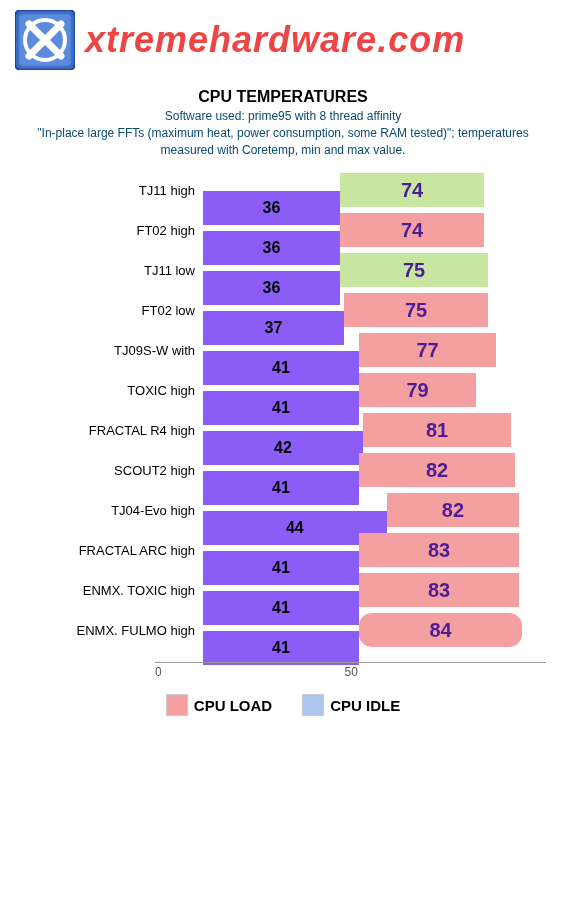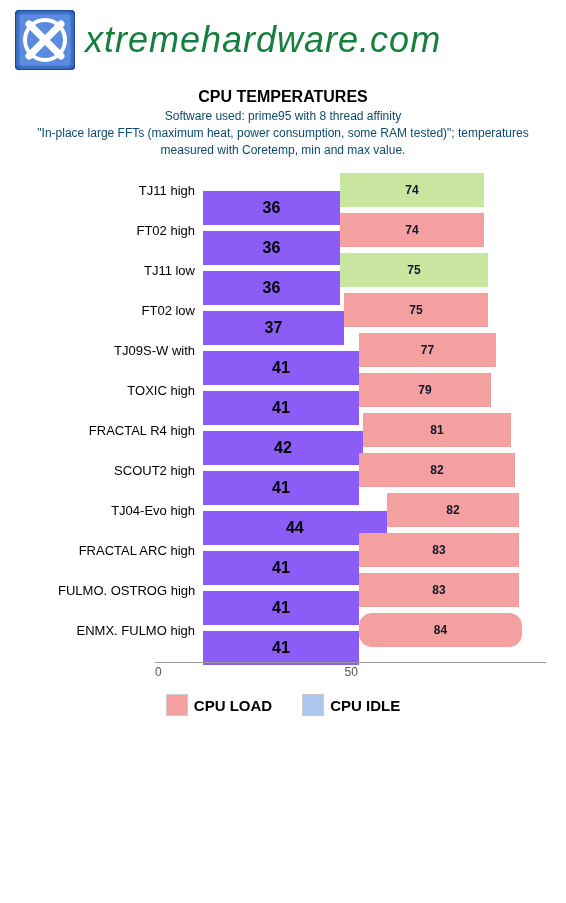--- a/index.html
+++ b/index.html
@@ -21,22 +21,22 @@
 
     .logo-icon {
       width: 60px;
       height: 60px;
       margin-right: 10px;
       flex-shrink: 0;
     }
 
     .site-name {
       font-size: 36px;
-      font-weight: normal;
-      color: #15803d;
+      font-weight: bold;
+      color: #ef4444;
       font-style: italic;
       letter-spacing: 1px;
     }
 
     .title-section {
       text-align: center;
       padding: 8px 20px 4px;
     }
 
     .chart-title {
@@ -91,23 +91,23 @@
       color: #000;
       position: relative;
       margin-top: 36px;
     }
 
     .bar-load {
       height: 100%;
       display: flex;
       align-items: center;
       justify-content: center;
-      font-size: 12px;
-      font-weight: bold;
-      color: #0f172a;
+      font-size: 20px;
+      font-weight: bold;
+      color: #4c1d95;
       position: relative;
     }
 
     .bar-load.pink {
       background: #f4a0a0;
     }
 
     .bar-load.green {
       background: #c8e6a0;
     }
@@ -206,21 +206,21 @@
       <div class="bar-container" style="width:380px; flex:none;">
         <div class="bar-idle" style="width:156px;">41</div>
         <div class="bar-load pink" style="width:137px;">77</div>
         <div style="width:87px; height:100%; background:transparent;"></div>
       </div>
     </div>
     <div class="chart-row">
       <div class="row-label">TOXIC high</div>
       <div class="bar-container" style="width:380px; flex:none;">
         <div class="bar-idle" style="width:156px;">41</div>
-        <div class="bar-load pink" style="width:132px;">79</div>
+        <div class="bar-load pink" style="width:117px;">79</div>
         <div style="width:80px; height:100%; background:transparent;"></div>
       </div>
     </div>
     <div class="chart-row">
       <div class="row-label">FRACTAL R4 high</div>
       <div class="bar-container" style="width:380px; flex:none;">
         <div class="bar-idle" style="width:160px;">42</div>
         <div class="bar-load pink" style="width:148px;">81</div>
         <div style="width:72px; height:100%; background:transparent;"></div>
       </div>
@@ -243,21 +243,21 @@
     </div>
     <div class="chart-row">
       <div class="row-label">FRACTAL ARC high</div>
       <div class="bar-container" style="width:380px; flex:none;">
         <div class="bar-idle" style="width:156px;">41</div>
         <div class="bar-load pink" style="width:160px;">83</div>
         <div style="width:64px; height:100%; background:transparent;"></div>
       </div>
     </div>
     <div class="chart-row">
-      <div class="row-label">FULMO. OSTROG high</div>
+      <div class="row-label">ENMX. TOXIC high</div>
       <div class="bar-container" style="width:380px; flex:none;">
         <div class="bar-idle" style="width:156px;">41</div>
         <div class="bar-load pink" style="width:160px;">83</div>
         <div style="width:64px; height:100%; background:transparent;"></div>
       </div>
     </div>
     <div class="chart-row">
       <div class="row-label">ENMX. FULMO high</div>
       <div class="bar-container" style="width:380px; flex:none;">
         <div class="bar-idle" style="width:156px;">41</div>

